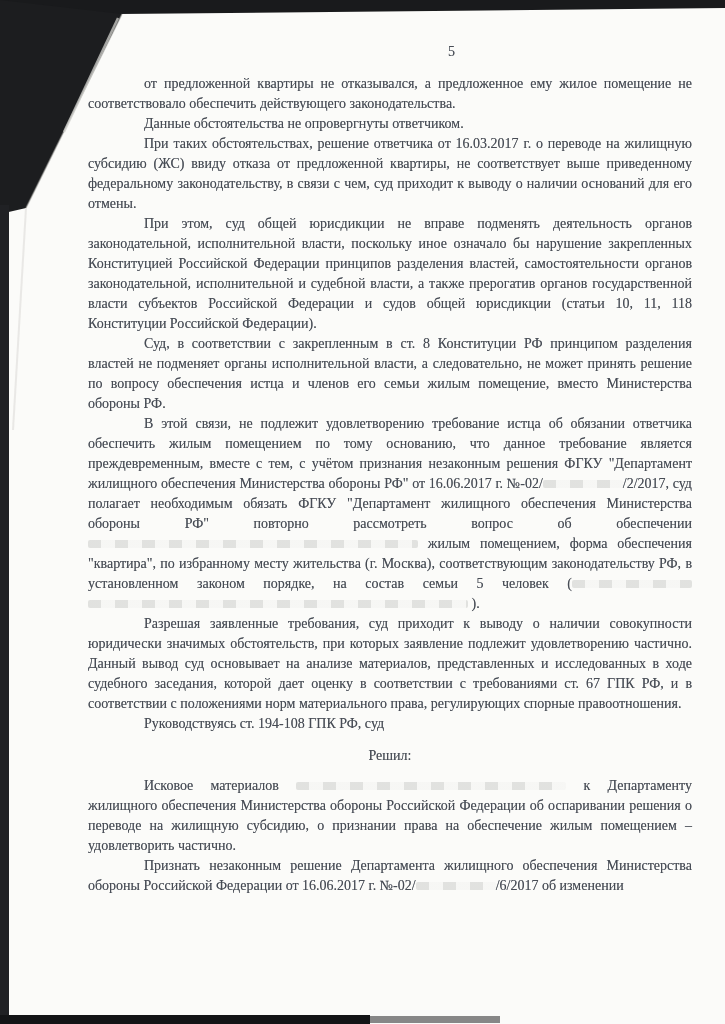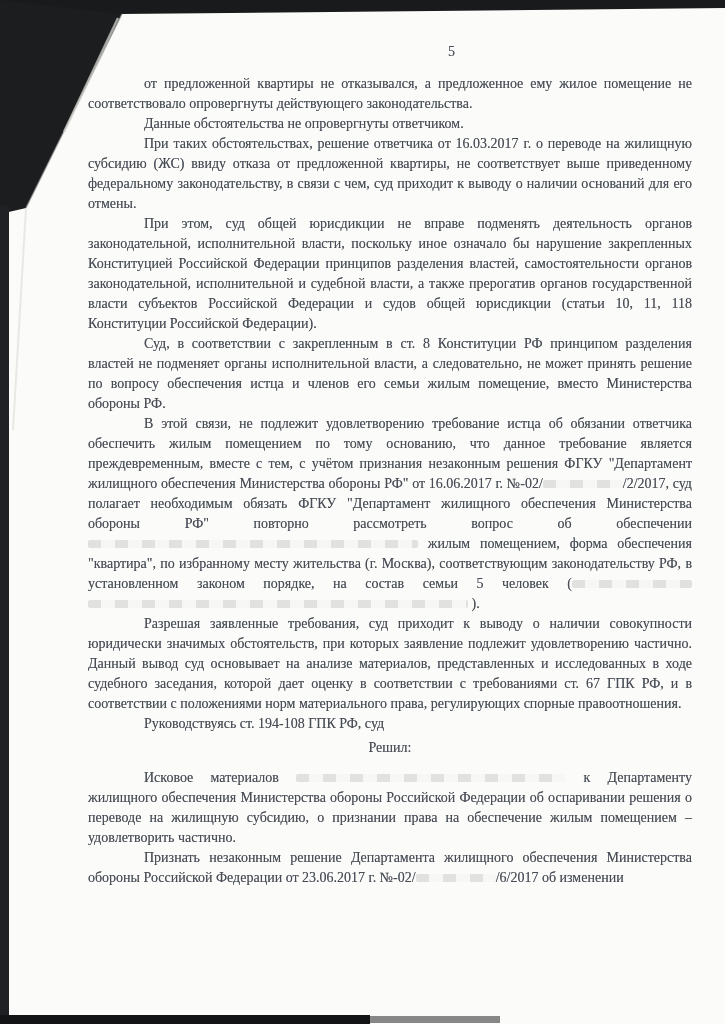--- a/index.html
+++ b/index.html
@@ -20,21 +20,21 @@
     position:absolute;left:88px;top:42px;width:604px;z-index:2;
     color:#474c55;
     font-size:14px;line-height:20px;
     text-align:justify;
     text-shadow:0 0 0.5px rgba(71,76,85,0.55);
   }
   .pagenum{
     text-indent:360px;margin:0 0 12px 0;text-align:left;
   }
   p.body{margin:0;text-indent:56px;}
-  p.heading{margin:4px 0 10px 0;text-align:center;text-indent:0;}
+  p.heading{margin:12px 0 10px 0;text-align:center;text-indent:0;}
   .redact{
     display:inline-block;height:8px;border-radius:2px;
     vertical-align:baseline;
     background:repeating-linear-gradient(90deg,
       rgba(165,167,164,0.30) 0px, rgba(165,167,164,0.30) 13px,
       rgba(165,167,164,0.05) 13px, rgba(165,167,164,0.05) 27px);
   }
   .w80{width:80px}.w120{width:120px}.w230{width:230px}
   .w270{width:270px}.w330{width:330px}.w380{width:380px}
 </style>
@@ -51,21 +51,21 @@
     <rect x="370" y="1016" width="130" height="7" fill="#131416" opacity="0.5"></rect>
     <path d="M122,14 L26,208" stroke="#9a9a98" stroke-width="1.6" fill="none" opacity="0.55"></path>
     <path d="M118,18 L64,132" stroke="#d2d2ce" stroke-width="2.4" fill="none" opacity="0.75"></path>
     <path d="M26,208 L13,430" stroke="#dddcd8" stroke-width="2" fill="none" opacity="0.6"></path>
   </svg>
 
   <div class="page">
 
     <div class="pagenum">5</div>
 
-    <p class="body">от предложенной квартиры не отказывался, а предложенное ему жилое помещение не соответствовало опровергнуты действующего законодательства.</p>
+    <p class="body">от предложенной квартиры не отказывался, а предложенное ему жилое помещение не соответствовало обеспечить действующего законодательства.</p>
 
 
     <p class="body">Данные обстоятельства не опровергнуты ответчиком.</p>
 
     <p class="body">При таких обстоятельствах, решение ответчика от 16.03.2017 г. о переводе на жилищную субсидию (ЖС) ввиду отказа от предложенной квартиры, не соответствует выше приведенному федеральному законодательству, в связи с чем, суд приходит к выводу о наличии оснований для его отмены.</p>
 
     <p class="body">При этом, суд общей юрисдикции не вправе подменять деятельность органов законодательной, исполнительной власти, поскольку иное означало бы нарушение закрепленных Конституцией Российской Федерации принципов разделения властей, самостоятельности органов законодательной, исполнительной и судебной власти, а также прерогатив органов государственной власти субъектов Российской Федерации и судов общей юрисдикции (статьи 10, 11, 118 Конституции Российской Федерации).</p>
 
     <p class="body">Суд, в соответствии с закрепленным в ст. 8 Конституции РФ принципом разделения властей не подменяет органы исполнительной власти, а следовательно, не может принять решение по вопросу обеспечения истца и членов его семьи жилым помещение, вместо Министерства обороны РФ.</p>
 
@@ -73,16 +73,16 @@
     <p class="body"><span>В этой связи, не подлежит удовлетворению требование истца об обязании  ответчика обеспечить жилым помещением по тому основанию, что данное требование является преждевременным, вместе с тем, с учётом признания незаконным решения ФГКУ "Департамент жилищного обеспечения Министерства обороны РФ" от 16.06.2017 г. №-02/</span><span class="redact w80"></span><span>/2/2017, суд полагает необходимым обязать ФГКУ "Департамент жилищного обеспечения Министерства обороны РФ" повторно рассмотреть вопрос об обеспечении</span> <span class="redact w330"></span> <span>жилым помещением, форма обеспечения "квартира", по избранному месту жительства (г. Москва), соответствующим законодательству РФ, в установленном законом порядке, на состав семьи 5 человек (</span><span class="redact w120"></span><span class="redact w380"></span> <span>).</span></p>
 
     <p class="body">Разрешая заявленные требования, суд приходит к выводу о наличии совокупности юридически значимых обстоятельств, при которых заявление подлежит удовлетворению частично. Данный вывод суд основывает на анализе материалов, представленных и исследованных в ходе судебного заседания, которой дает оценку в соответствии с требованиями ст. 67 ГПК РФ, и в соответствии с положениями норм материального права, регулирующих спорные правоотношения.</p>
 
     <p class="body">Руководствуясь ст. 194-108 ГПК РФ, суд</p>
 
     <p class="heading">Решил:</p>
 
     <p class="body"><span>Исковое материалов</span> <span class="redact w270"></span> <span>к Департаменту жилищного обеспечения Министерства обороны Российской Федерации об оспаривании решения о переводе на жилищную субсидию, о признании права на обеспечение жилым помещением – удовлетворить частично.</span></p>
 
-    <p class="body"><span>Признать незаконным решение Департамента жилищного обеспечения Министерства обороны Российской Федерации от 23.06.2017 г. №-02/</span><span class="redact w80"></span><span>/6/2017 об изменении</span></p>
+    <p class="body"><span>Признать незаконным решение Департамента жилищного обеспечения Министерства обороны Российской Федерации от 16.06.2017 г. №-02/</span><span class="redact w80"></span><span>/6/2017 об изменении</span></p>
 
   </div>
 </div>
 
 </body></html>

